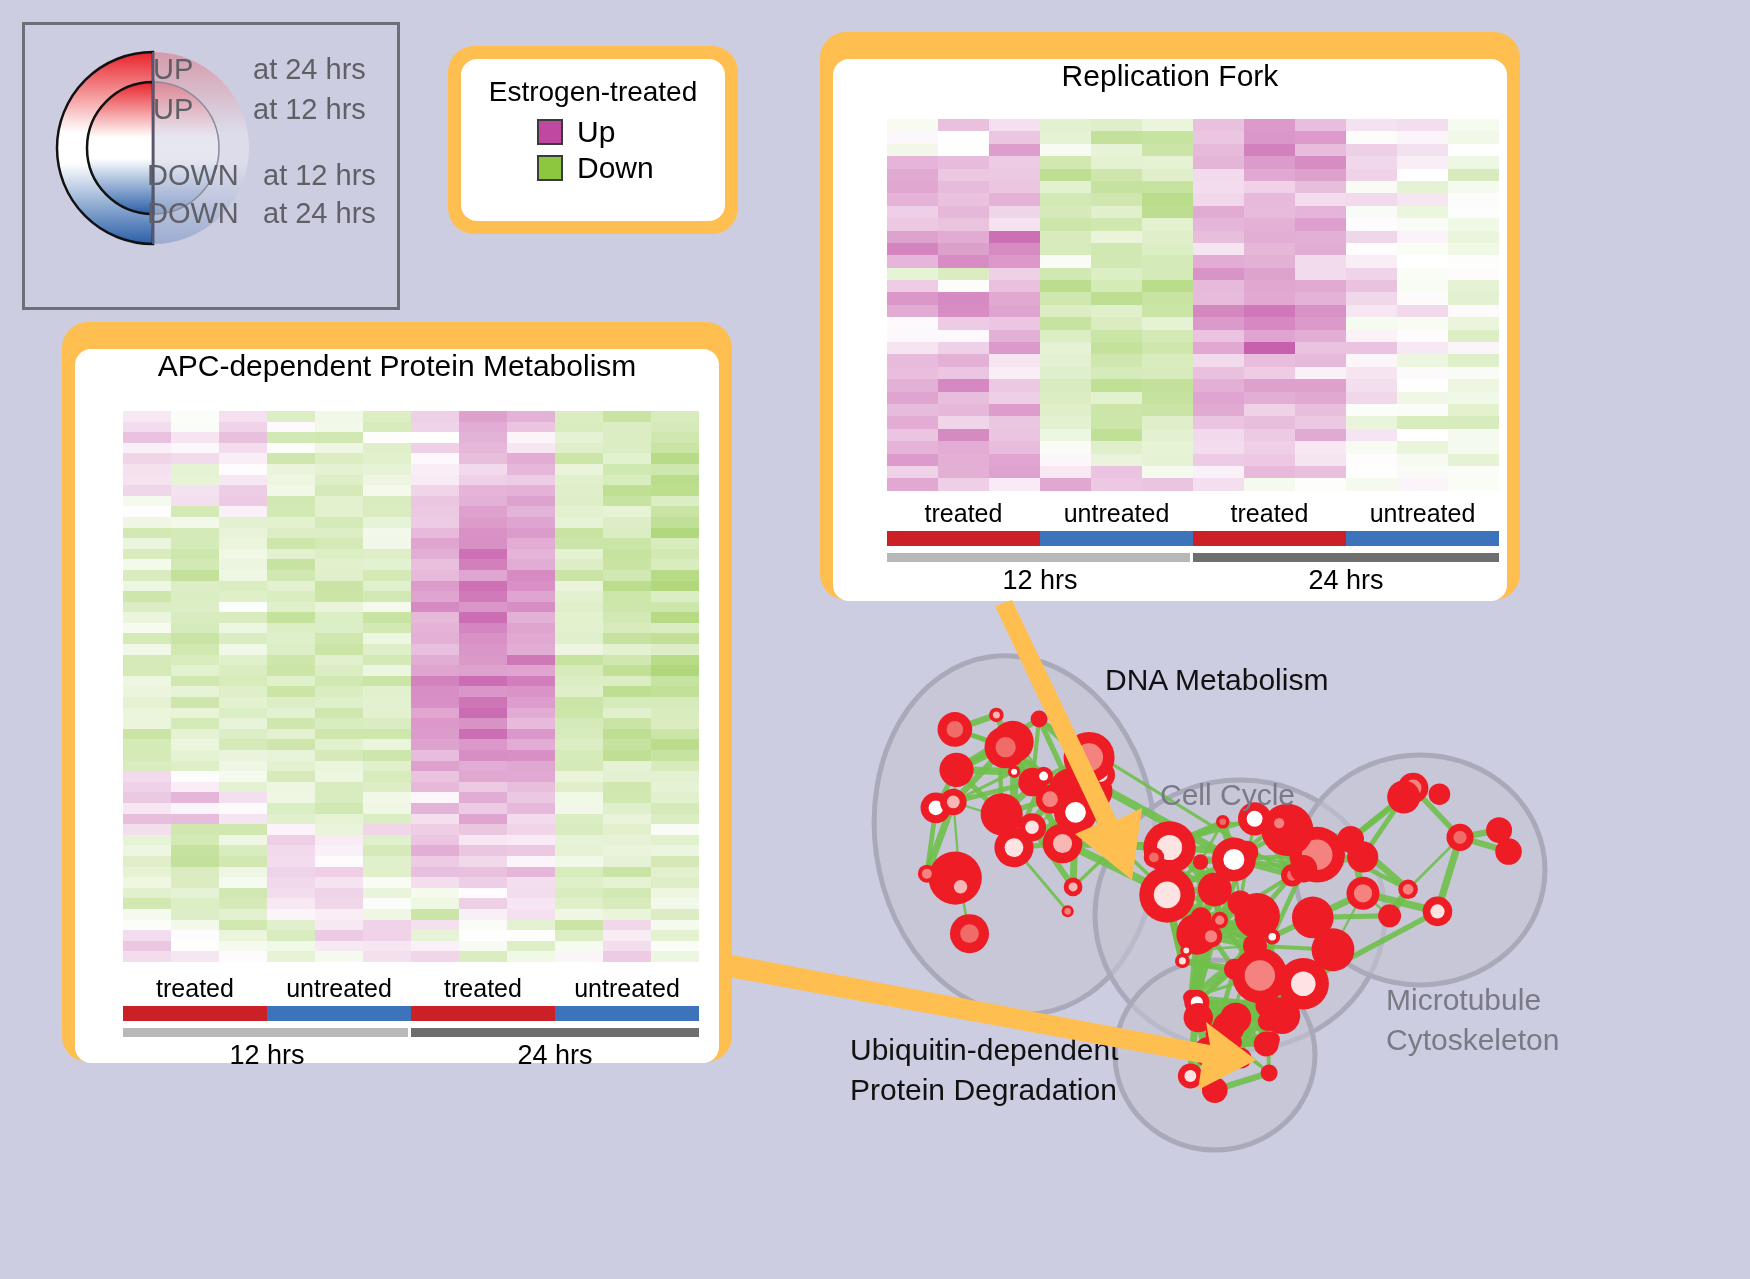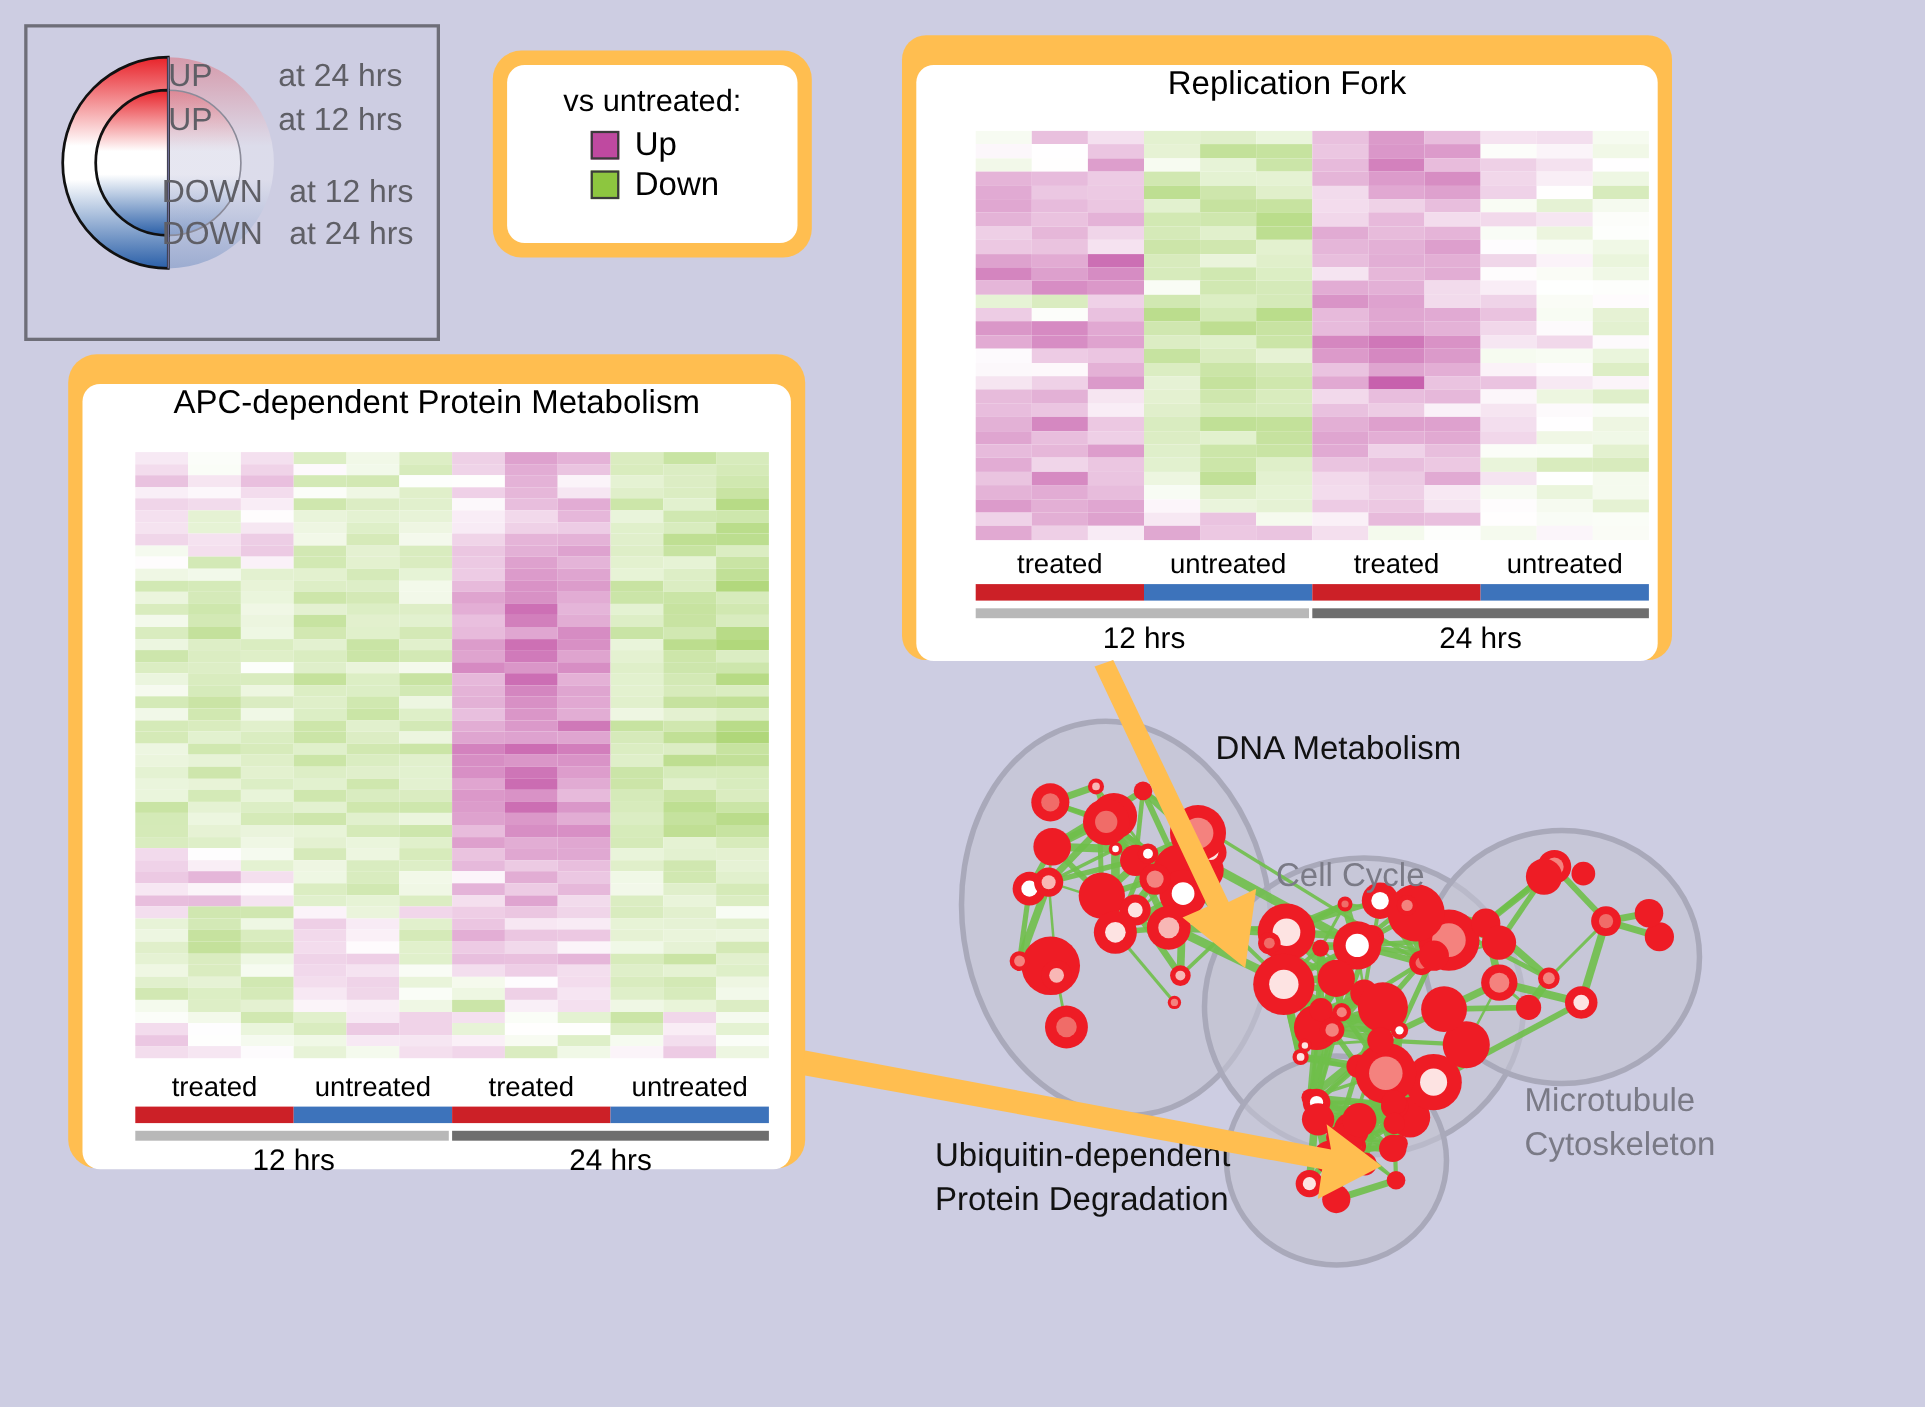--- a/index.html
+++ b/index.html
@@ -28,21 +28,21 @@
     box-sizing:border-box;position:relative;
   }
   #key-legend{left:448px;top:46px;width:290px;height:188px;}
   #key-legend .inner{padding:16px 0 0 0;}
   .key-title{font-size:28px;color:#000;text-align:center;line-height:1.22;}
   .key-rows{margin-top:6px;padding-left:76px;}
   .key-row{display:flex;align-items:center;gap:14px;margin-bottom:2px;}
   .sw{width:26px;height:26px;border:2px solid #3b3b3b;box-sizing:border-box;display:block;}
   .key-lbl{font-size:30px;color:#000;}
 
-  #panel-rep{left:820px;top:32px;width:700px;height:568px;border-radius:22px;}
+  #panel-rep{left:820px;top:32px;width:700px;height:568px;}
   #panel-apc{left:62px;top:322px;width:670px;height:740px;}
   .ptitle{text-align:center;font-size:30px;color:#000;margin-top:14px;font-weight:400;}
 
   
   .hm{position:absolute;display:flex;flex-direction:column;}
   .hrow{display:flex;}
   .hc{display:block;}
 
   
   .ann{position:absolute;}
@@ -97,21 +97,21 @@
   <span class="ring-txt" style="left:122px;top:134px;">DOWN</span>
   <span class="ring-txt" style="left:238px;top:134px;">at 12 hrs</span>
 
   <span class="ring-txt" style="left:122px;top:172px;">DOWN</span>
   <span class="ring-txt" style="left:238px;top:172px;">at 24 hrs</span>
 
 </div>
 
 <div class="abs opanel" id="key-legend">
   <div class="inner">
-    <div class="key-title">vs untreated:</div>
+    <div class="key-title">Estrogen-treated</div>
     <div class="key-rows">
       <div class="key-row">
         <span class="sw" style="background: rgb(191, 73, 160);"></span>
         <span class="key-lbl">Up</span>
       </div>
       <div class="key-row">
         <span class="sw" style="background: rgb(141, 198, 63);"></span>
         <span class="key-lbl">Down</span>
       </div>
     </div>

